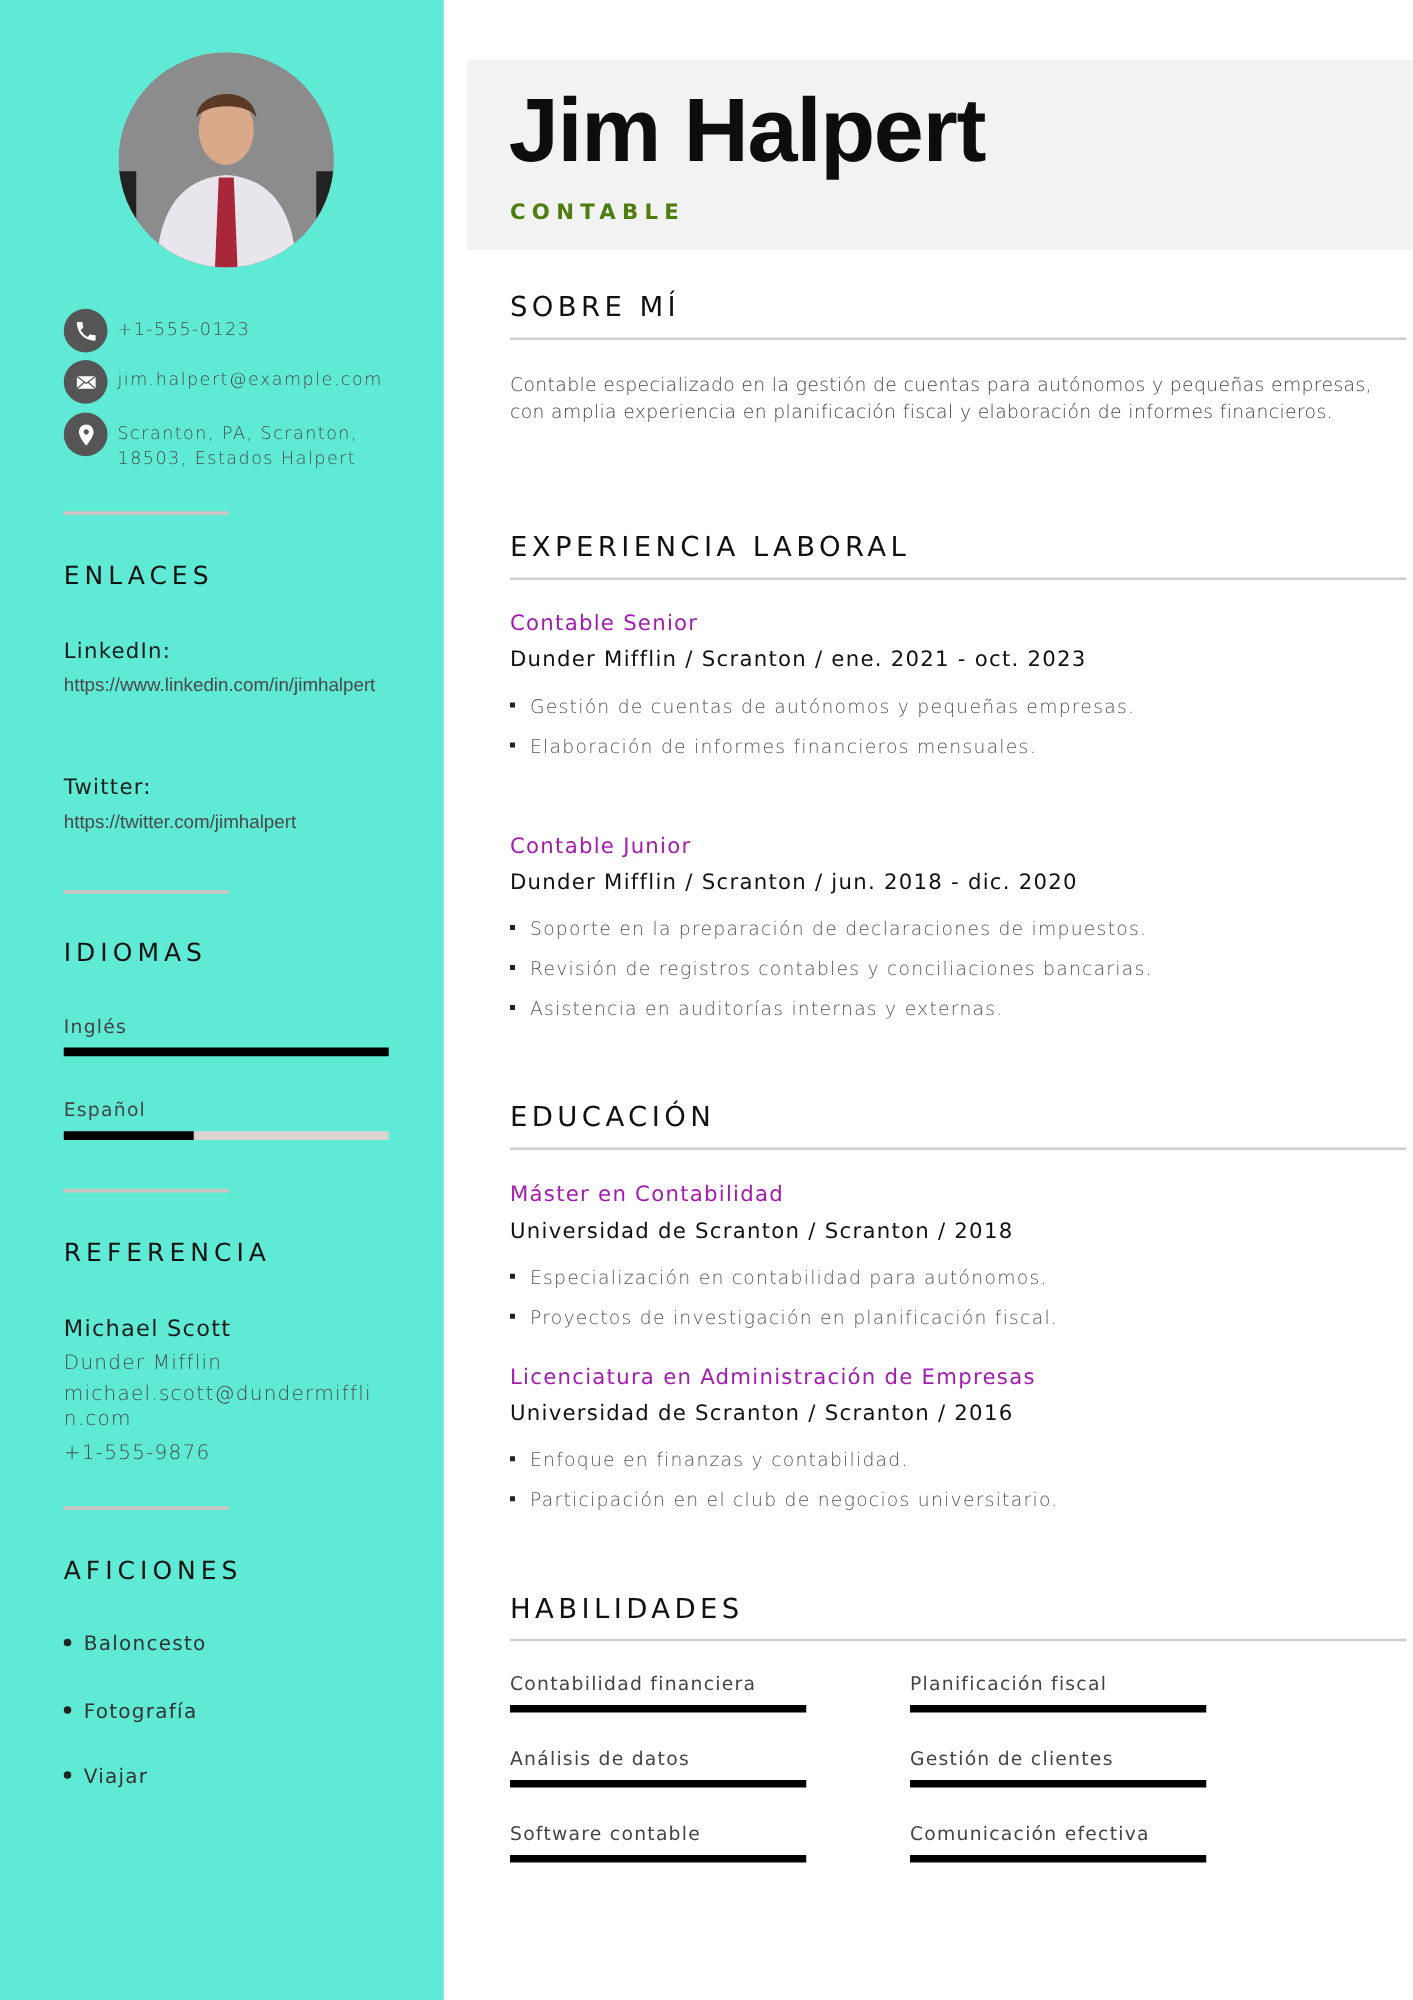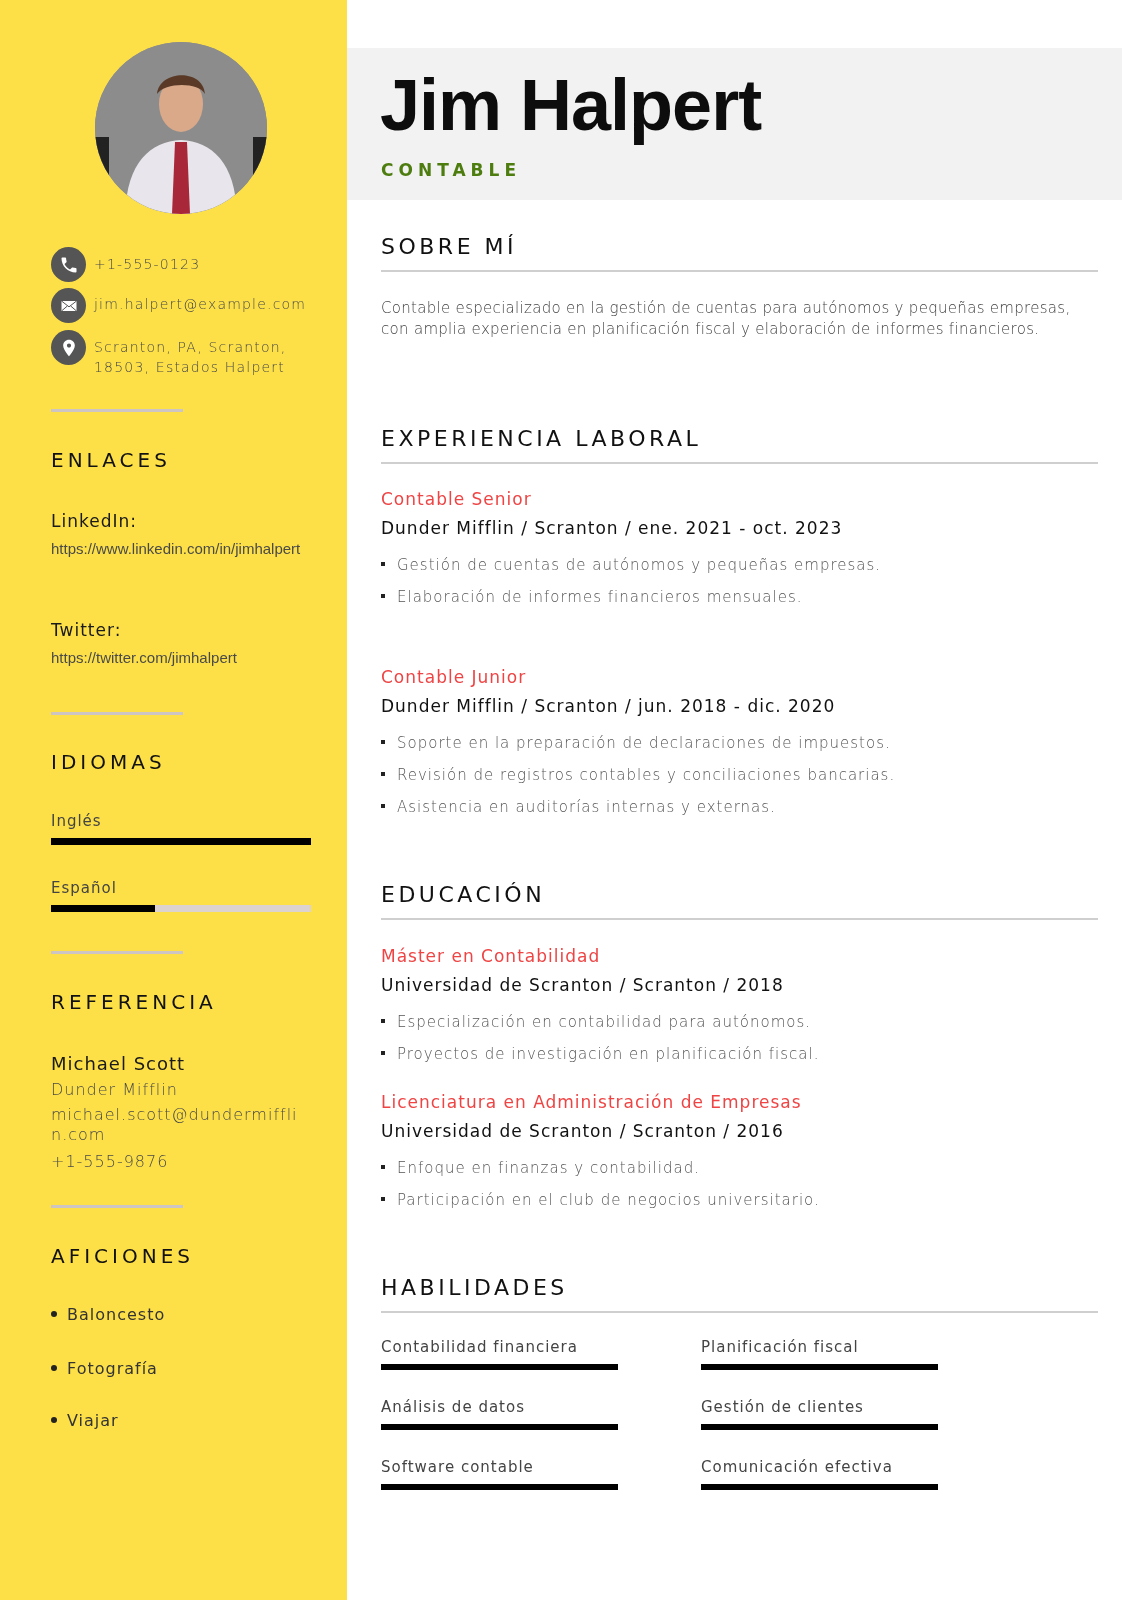--- a/index.html
+++ b/index.html
@@ -1,23 +1,23 @@
 <!DOCTYPE html>
 <html><head>
   <meta charset="utf-8">
   <style>
     * { box-sizing: border-box; margin: 0; padding: 0; }
     html, body { width: 1130px; height: 1600px; background: #ffffff; overflow: hidden; }
     body { font-family: "Liberation Sans", sans-serif; color: #1a1a1a; position: relative; }
 
     .sidebar {
       position: absolute; left: 0; top: 0; width: 355px; height: 1600px;
-      background: #fde047;
-    }
-    .main { position: absolute; left: 347px; top: 0; width: 678px; height: 1600px; background: #fff; }
+      background: #5eead4;
+    }
+    .main { position: absolute; left: 374px; top: 0; width: 678px; height: 1600px; background: #fff; }
 
     
     .avatar {
       position: absolute; left: 95px; top: 42px; width: 172px; height: 172px;
       border-radius: 50%; overflow: hidden; background: #8a8a8a;
     }
     .avatar svg { width: 100%; height: 100%; display: block; }
 
     
     .contact-row { position: absolute; left: 51px; display: flex; align-items: flex-start; }
@@ -51,21 +51,21 @@
     
     .header-band { position: absolute; left: 0; top: 48px; width: 775px; height: 152px; background: #f2f2f2; }
     .name { position: absolute; left: 33px; top: 16px; font-size: 72px; font-weight: 700; color: #0d0d0d; letter-spacing: -1px; font-family: "Liberation Sans", sans-serif; }
     .role { position: absolute; left: 34px; top: 112px; font-size: 17px; letter-spacing: 5px; color: #4d7c0f; font-family: "DejaVu Sans", sans-serif; font-weight: bold; }
 
     .sec-heading { position: absolute; left: 34px; font-size: 22px; letter-spacing: 3.5px; color: #111; font-family: "DejaVu Sans", sans-serif; }
     .sec-rule { position: absolute; left: 34px; width: 717px; height: 2px; background: #cfcfcf; }
 
     .about { position: absolute; left: 34px; top: 298px; width: 700px; font-size: 16px; color: #444; line-height: 21px; font-family: "DejaVu Sans", sans-serif; font-weight: 300; font-size: 15px; letter-spacing: 0.3px; }
 
-    .entry-title { position: absolute; left: 34px; font-size: 18px; letter-spacing: 1px; color: #ef4444; font-family: "DejaVu Sans", sans-serif; font-size: 17px; }
+    .entry-title { position: absolute; left: 34px; font-size: 18px; letter-spacing: 1px; color: #a21caf; font-family: "DejaVu Sans", sans-serif; font-size: 17px; }
     .entry-sub { position: absolute; left: 34px; font-size: 18px; letter-spacing: 1px; color: #111; font-family: "DejaVu Sans", sans-serif; font-size: 17px; }
     .bullet { position: absolute; left: 34px; font-size: 15px; letter-spacing: 1px; color: #555; font-family: "DejaVu Sans", sans-serif; font-weight: 300; }
     .bullet .sq { display: inline-block; width: 4px; height: 4px; background: #222; margin-right: 12px; vertical-align: middle; position: relative; top: -2px; }
 
     .skill { position: absolute; width: 237px; }
     .skill-label { font-size: 15px; letter-spacing: 1px; color: #444; font-family: "DejaVu Sans", sans-serif; height: 20px; }
     .skill-bar { margin-top: 6px; width: 237px; height: 6px; background: #dcdcdc; }
     .skill-fill { height: 100%; background: #000; }
   </style>
 </head>

